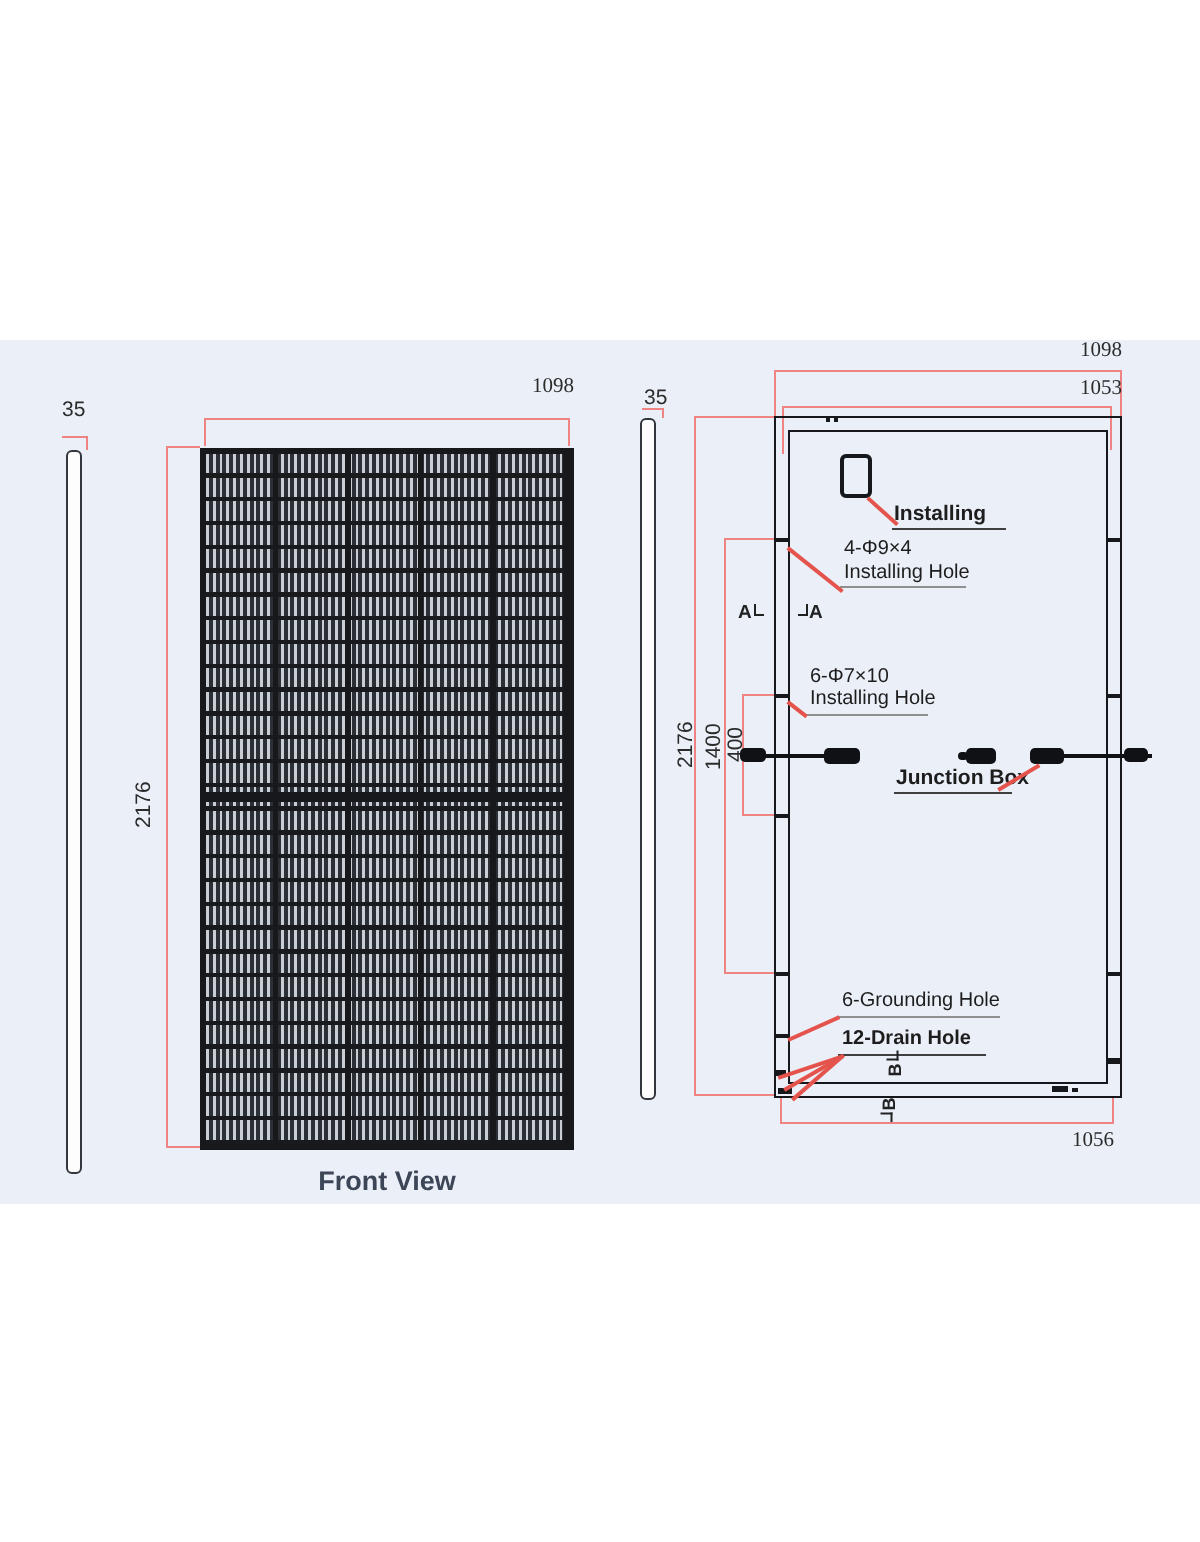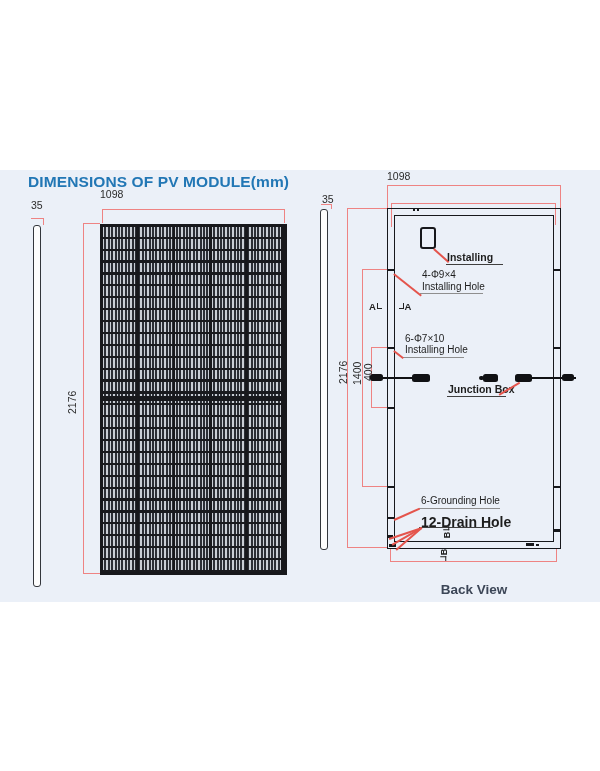--- a/index.html
+++ b/index.html
@@ -6,21 +6,21 @@
   .canvas{position:relative;width:600px;height:771px;background:#fff;overflow:hidden;
           font-family:"Liberation Sans",sans-serif;}
   .bg{position:absolute;left:0;top:170px;width:600px;height:432px;background:var(--panel_bg);}
   .title{position:absolute;left:28px;top:173px;font-size:15.5px;font-weight:bold;
          color:var(--title);letter-spacing:.1px;white-space:nowrap;}
   
   .hline{position:absolute;height:1.4px;background:var(--dimension);}
   .vline{position:absolute;width:1.4px;background:var(--dimension);}
   .leader{position:absolute;height:1.5px;background:var(--leader);transform-origin:0 50%;}
   .dimlabel{position:absolute;font-size:10.5px;color:#2b2b2b;white-space:nowrap;}
-  .center{text-align:left;}
+  .center{text-align:right;font-family:Liberation Serif, serif;}
   .vlabel{position:absolute;transform:rotate(-90deg);transform-origin:0 0;
           font-size:10.5px;color:#2b2b2b;white-space:nowrap;}
   
   .tick{position:absolute;background:var(--line);}
   .sidebar{position:absolute;width:5.5px;background:#fdfdfd;border:1.4px solid #33363c;border-radius:3px;}
   .frame{position:absolute;border:1.8px solid var(--line);background:transparent;}
   .frame-thin{position:absolute;border:1.4px solid var(--line);background:transparent;}
   .cable{position:absolute;height:1.8px;background:#101114;}
   .connector{position:absolute;background:#101114;border-radius:2.5px;}
   
@@ -47,46 +47,47 @@
   .nameplate{position:absolute;left:420px;top:227px;width:16px;height:22px;
              border:2px solid var(--line);border-radius:3px;box-sizing:border-box;}
 </style>
 </head>
 <body>
 
 <div class="canvas">
 
   <div class="bg"></div>
 
-  <div class="title">DIMENSIONS OF PV MODULE(mm)</div>
 
   <div class="dimlabel center" style="left:100px;top:188px;width:187px;">1098</div>
   <div class="hline" style="left:102px;top:209px;width:183px;"></div>
   <div class="vline" style="left:102px;top:209px;height:14px;"></div>
   <div class="vline" style="left:283.6px;top:209px;height:14px;"></div>
 
   <div class="dimlabel" style="left:31px;top:199px;">35</div>
   <div class="hline" style="left:31px;top:218px;width:13px;"></div>
   <div class="vline" style="left:42.6px;top:218px;height:7px;"></div>
   <div class="sidebar" style="left:33px;top:225px;height:360px;"></div>
 
   <div class="vline" style="left:83px;top:223px;height:351px;"></div>
   <div class="hline" style="left:83px;top:223px;width:17px;"></div>
   <div class="hline" style="left:83px;top:572.6px;width:17px;"></div>
   <div class="vlabel" style="left:66px;top:414px;">2176</div>
 
   <div class="pv-panel">
     <div class="mid-band"></div>
   </div>
+  <div class="caption" style="left:100px;top:583px;width:187px;">Front View</div>
 
   <div class="dimlabel center" style="left:387px;top:170px;width:174px;">1098</div>
   <div class="hline" style="left:387px;top:184.5px;width:174px;"></div>
   <div class="vline" style="left:387px;top:184.5px;height:23px;"></div>
   <div class="vline" style="left:559.6px;top:184.5px;height:23px;"></div>
 
+  <div class="dimlabel center" style="left:387px;top:189px;width:174px;">1053</div>
   <div class="hline" style="left:391px;top:203px;width:165px;"></div>
   <div class="vline" style="left:391px;top:203px;height:24px;"></div>
   <div class="vline" style="left:554.6px;top:203px;height:22px;"></div>
 
   <div class="dimlabel" style="left:322px;top:193px;">35</div>
   <div class="hline" style="left:321px;top:204px;width:11px;"></div>
   <div class="vline" style="left:330.6px;top:204px;height:5px;"></div>
   <div class="sidebar" style="left:320px;top:209px;height:339px;"></div>
 
   <div class="vline" style="left:347px;top:208px;height:340px;"></div>
@@ -150,28 +151,28 @@
   <div class="cable" style="left:530px;top:376.8px;width:46px;"></div>
   <div class="connector" style="left:562px;top:374.4px;width:12px;height:6.8px;"></div>
   <div class="ann ann-b" style="left:448px;top:383px;">Junction Box</div>
   <div class="ul-dark" style="left:447px;top:396px;width:59px;"></div>
   <div class="leader" style="left:499px;top:393.5px;width:24px;transform:rotate(-31deg);"></div>
 
   <div class="ann" style="left:421px;top:494.5px;">6-Grounding Hole</div>
   <div class="ul-gray" style="left:419px;top:507.5px;width:81px;"></div>
   <div class="leader" style="left:394px;top:519px;width:27.5px;transform:rotate(-24deg);"></div>
 
-  <div class="ann ann-b" style="left:421px;top:513.5px;font-size:14px;">12-Drain Hole</div>
+  <div class="ann ann-b" style="left:421px;top:513.5px;font-size:10px;">12-Drain Hole</div>
   <div class="ul-dark" style="left:419px;top:526.5px;width:74px;"></div>
   <div class="leader" style="left:388.5px;top:537.5px;width:34px;transform:rotate(-18.5deg);"></div>
   <div class="leader" style="left:391.5px;top:543.5px;width:33.5px;transform:rotate(-30deg);"></div>
   <div class="leader" style="left:395.5px;top:548.5px;width:33.5px;transform:rotate(-41deg);"></div>
 
   <div class="bmark" style="left:441px;top:527px;"><span>B</span><span class="corn-l"></span></div>
   <div class="bmark" style="left:438px;top:550px;"><span class="corn-r"></span><span>B</span></div>
 
   <div class="vline" style="left:390px;top:549px;height:13px;"></div>
   <div class="vline" style="left:555.6px;top:549px;height:13px;"></div>
   <div class="hline" style="left:390px;top:560.6px;width:167px;"></div>
+  <div class="dimlabel center" style="left:390px;top:564.5px;width:167px;">1056</div>
 
-  <div class="caption" style="left:387px;top:582px;width:174px;">Back View</div>
 
 </div>
 
 </body></html>

